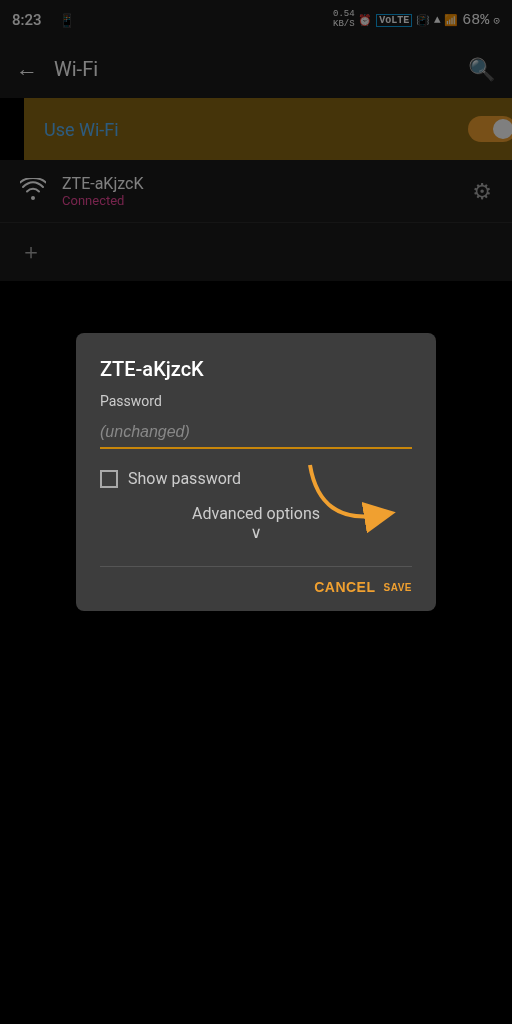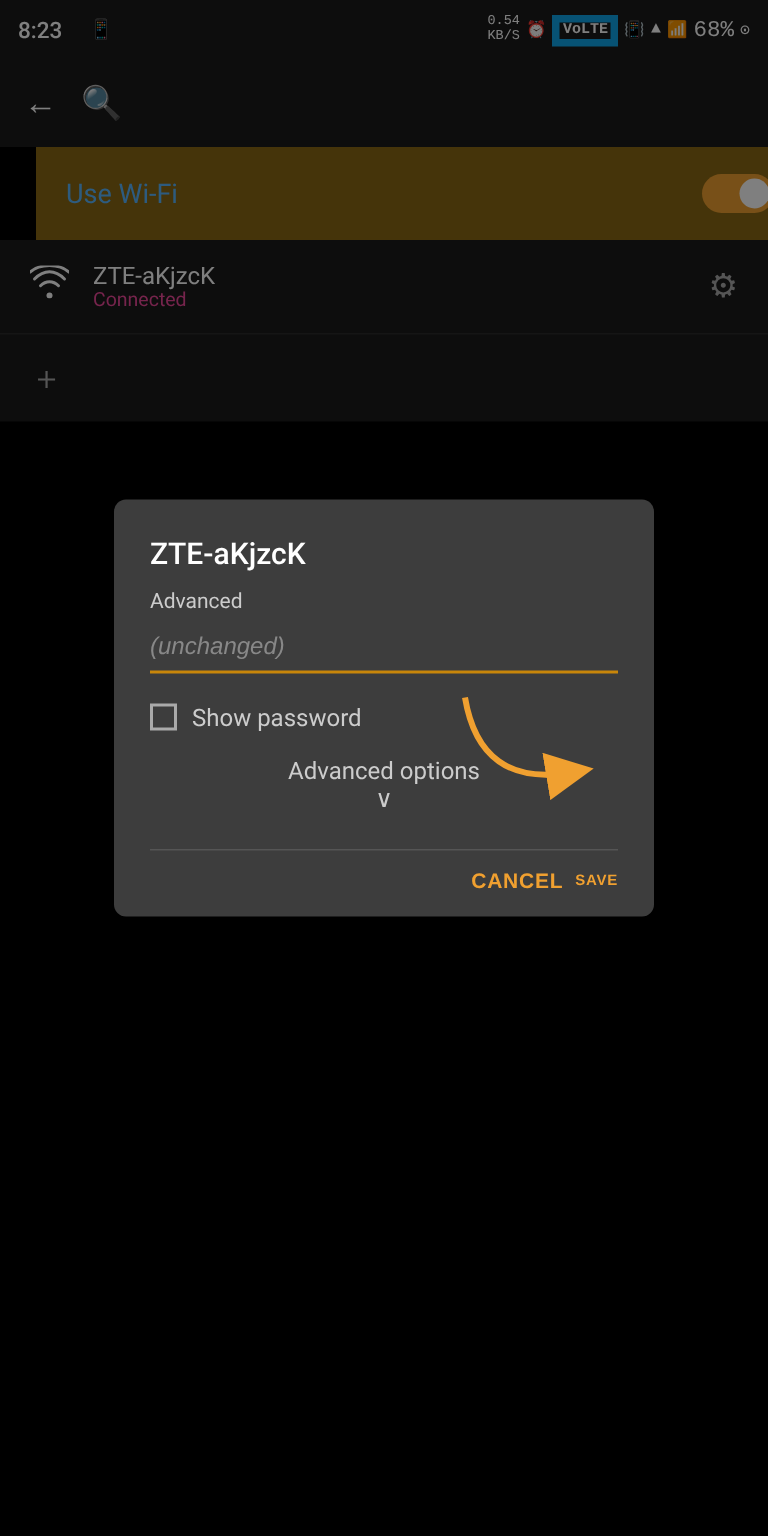--- a/index.html
+++ b/index.html
@@ -201,20 +201,21 @@
       margin-bottom: 20px;
       outline: none;
     }
     .dialog-input::placeholder {
       color: #888;
       font-style: italic;
     }
 
     .show-password-row {
       display: flex;
+      align-items: center;
       gap: 10px;
       margin-bottom: 16px;
     }
     .checkbox {
       width: 18px;
       height: 18px;
       border: 2px solid #aaa;
       background: transparent;
       flex-shrink: 0;
     }
@@ -275,31 +276,32 @@
   <div class="status-left">
     <span class="status-time">8:23</span>
     <span class="status-icon-small">📱</span>
   </div>
   <div class="status-right">
     <div class="status-data">
       <div>0.54</div>
       <div>KB/S</div>
     </div>
     <span>⏰</span>
-    <span style="font-size:10px;font-weight:bold;border:5px solid #0ea5e9;padding:0 2px;">VoLTE</span>
+    <span style="font-size:10px;font-weight:bold;border:1px solid #0ea5e9;padding:0 2px;">VoLTE</span>
     <span>📳</span>
     <span>▲</span>
     <span>📶</span>
     <span class="status-time">68%</span>
     <span>⊙</span>
   </div>
 </div>
 
 <div class="action-bar">
   <span class="back-icon">←</span>
+  <span class="action-title">Wi-Fi</span>
   <span class="search-icon">🔍</span>
 </div>
 
 <div class="use-wifi-bar">
   <span class="use-wifi-label">Use Wi-Fi</span>
   <div class="toggle-switch"></div>
 </div>
 
 <div class="wifi-list">
   <div class="wifi-item">
@@ -320,21 +322,21 @@
   </div>
 
   <div class="add-network">
     <span class="add-icon">＋</span>
   </div>
 </div>
 
 <div class="overlay">
   <div class="dialog">
     <div class="dialog-title">ZTE-aKjzcK</div>
-    <div class="dialog-label">Advanced</div>
+    <div class="dialog-label">Password</div>
     <input class="dialog-input" type="password" value="" placeholder="(unchanged)" style="">
 
     <div class="show-password-row">
       <div class="checkbox"></div>
       <span class="show-password-label">Show password</span>
     </div>
 
     <div class="advanced-row">
       <span class="advanced-label">Advanced options</span>
       <span class="chevron-icon">∨</span>

